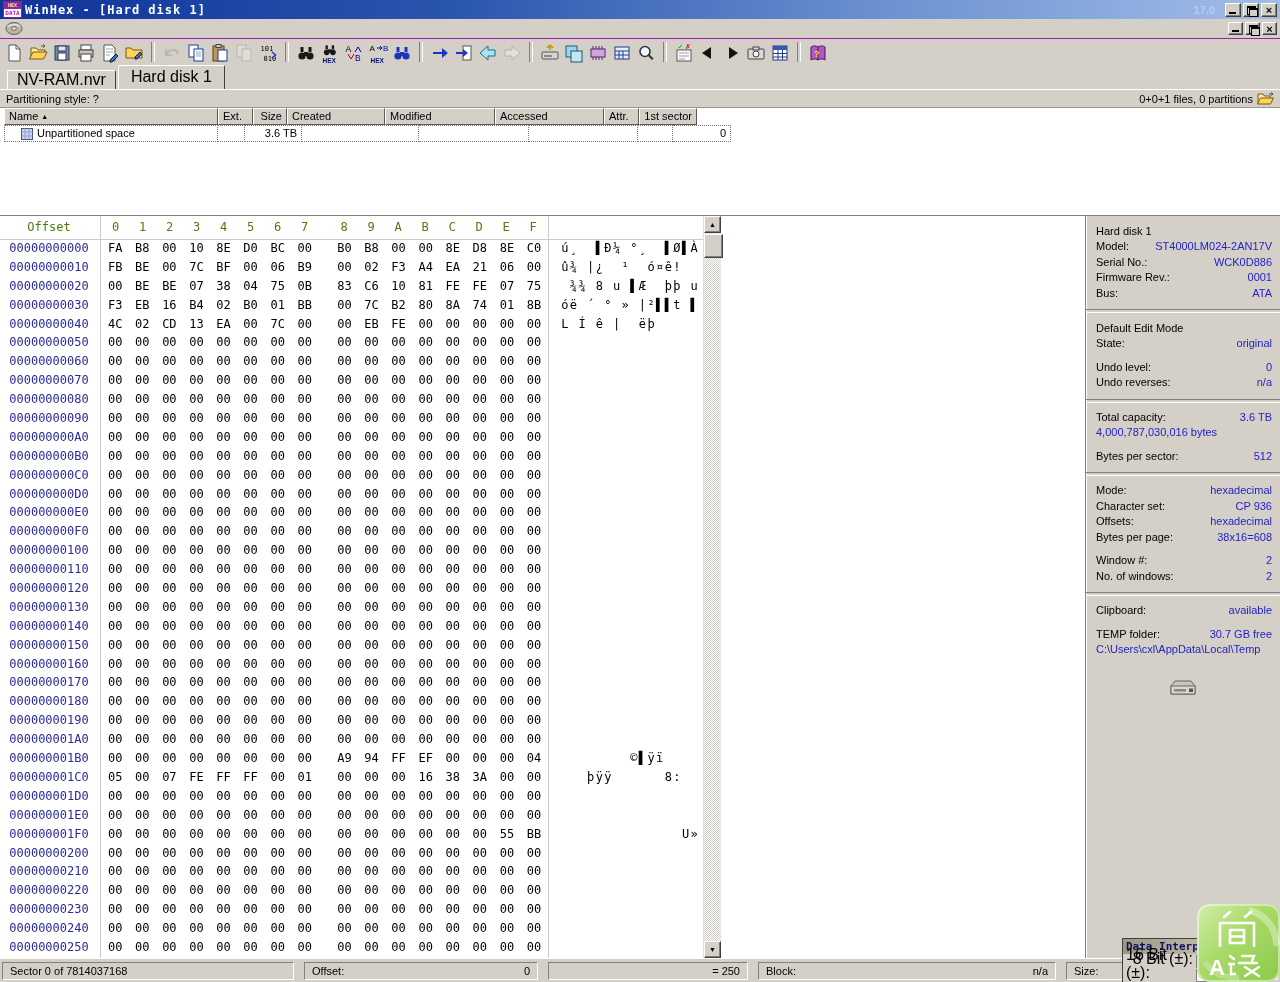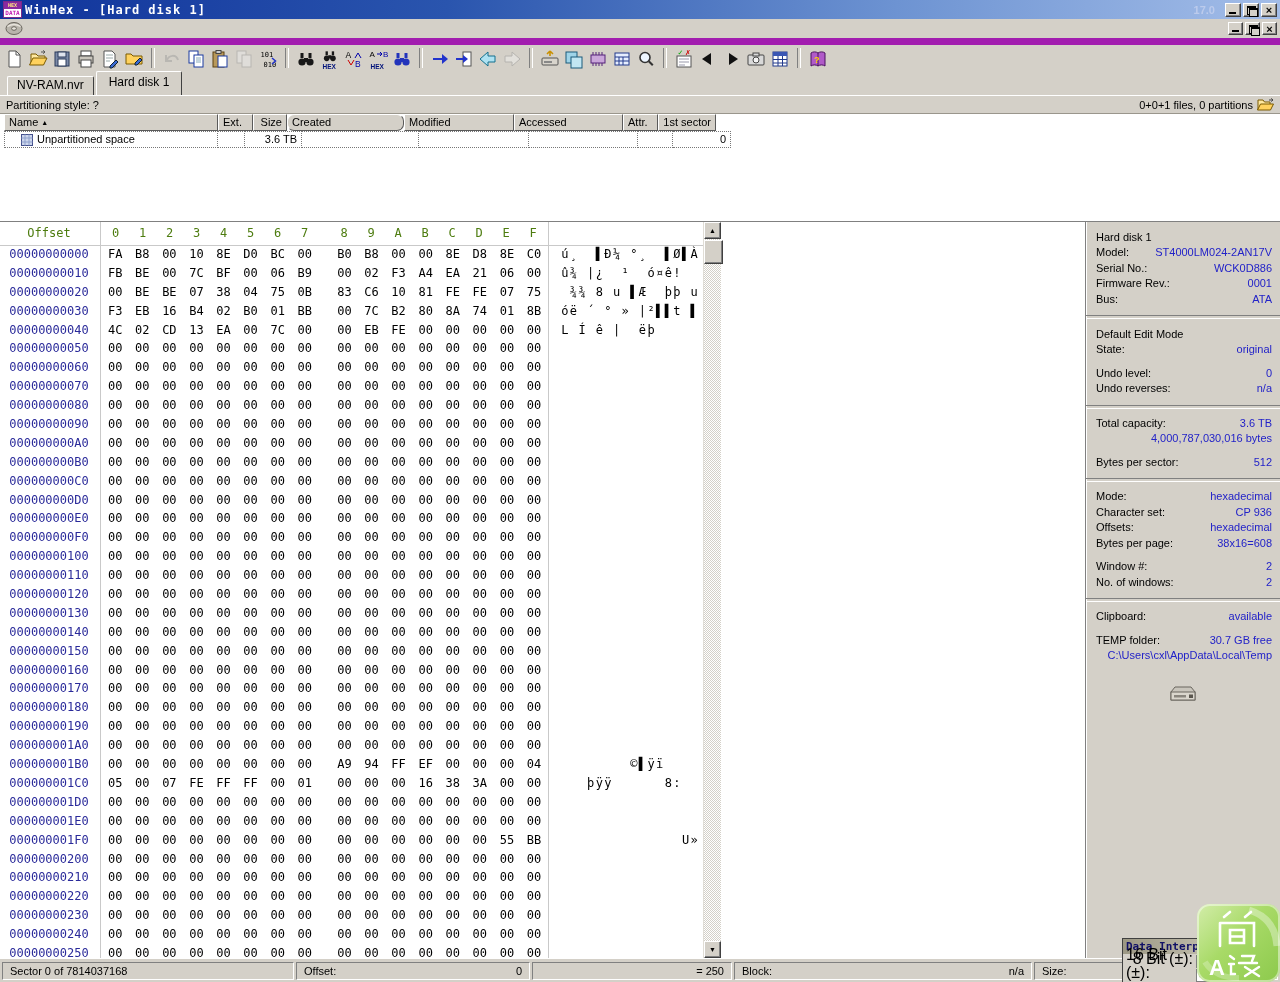--- a/index.html
+++ b/index.html
@@ -24,31 +24,31 @@
   .gl-x{position:absolute;inset:0;font:bold 11px "Liberation Sans";line-height:12px;text-align:center;color:#000}
 
   
   .menubar{height:19px;flex:0 0 19px;display:flex;align-items:center;padding:0 3px;
            font:12px "DejaVu Sans Mono",monospace}
   .sysicon{margin:0 4px 0 2px}
   .mi{padding:1px 8px;white-space:nowrap}
   .menu-right{margin-left:auto;display:flex}
 
   
-  .toolbar{height:26px;flex:0 0 26px;display:flex;align-items:center;padding-left:2px;border-top:7px solid #a21caf}
+  .toolbar{height:26px;flex:0 0 26px;display:flex;align-items:center;padding-left:2px;border-top:1px solid #a21caf}
   .tbtn{width:24px;height:23px;background:transparent;border:1px solid transparent;padding:1px;margin:0;cursor:default}
   .tbtn svg{width:20px;height:20px;display:block}
   .tbtn.disabled{opacity:.45;filter:grayscale(1)}
   .tsep{width:2px;height:20px;border-left:1px solid #808080;border-right:1px solid #fff;margin:0 5px}
 
   
   .tabbar{height:24px;flex:0 0 24px;display:flex;align-items:flex-end;padding-left:7px}
   .tab{height:18px;line-height:17px;padding:0 9px;background:#d4d0c8;margin-right:2px;white-space:nowrap;
        border:1px solid #404040;border-bottom:none;border-left-color:#fff;border-top-color:#fff;
-       border-top-left-radius:2px;border-top-right-radius:2px;font-size:12px}
+       border-top-left-radius:2px;border-top-right-radius:2px;font-size:16px}
   .tab.active{height:23px;line-height:21px;padding:0 12px;z-index:2}
 
   
   .infobar{height:17px;flex:0 0 17px;display:flex;align-items:center;padding:0 6px;border-top:1px solid #fff}
   .infobar .right{margin-left:auto;display:flex;align-items:center;gap:4px}
 
   
   .dirb{height:107px;flex:0 0 107px;background:#fff;border-top:1px solid #9a968c;position:relative;overflow:hidden}
   .thead{display:flex;margin-left:4px}
   .th{box-sizing:border-box;height:17px;line-height:15px;padding:0 4px;background:#d4d0c8;white-space:nowrap;overflow:hidden;
@@ -87,25 +87,25 @@
   
   .rpanel{position:absolute;left:1085px;right:0;top:0;bottom:0;background:#d4d0c8;
           border-left:1px solid #808080;box-shadow:inset 1px 0 0 #fff;
           font:11px "Liberation Sans",sans-serif;overflow:hidden}
   .sec{padding:7px 8px 8px 10px}
   .psep{height:2px;border-top:1px solid #808080;border-bottom:1px solid #fff}
   .prow{display:flex;height:15.5px;line-height:15.5px}
   .prow .pv{margin-left:auto;color:#2222c8;white-space:nowrap}
   .ph{height:16px;line-height:16px}
   .pgap{height:8px}
-  .pline{text-align:right;color:#2222c8;height:15.5px;line-height:15.5px;white-space:nowrap}
+  .pline{text-align:left;color:#2222c8;height:15.5px;line-height:15.5px;white-space:nowrap}
   .drivewrap{display:flex;justify-content:center;padding:12px 0}
 
   
-  .statusbar{height:24px;flex:0 0 24px;display:flex;gap:2px;align-items:flex-start;padding:3px 2px 0 2px;
+  .statusbar{height:24px;flex:0 0 24px;display:flex;gap:10px;align-items:flex-start;padding:3px 2px 0 2px;
              box-sizing:border-box;border-top:1px solid #fff;background:#d4d0c8}
   .scell{box-sizing:border-box;height:18px;line-height:16px;border:1px solid;border-color:#808080 #fff #fff #808080;
          padding:0 7px;display:flex;overflow:hidden;white-space:nowrap}
   .scell .sval{margin-left:auto}
 
   
   .di{position:absolute;left:1122px;top:938px;width:118px;height:44px;background:#d4d0c8;
       border:1px solid #404040;box-shadow:1px 1px 0 #404040;overflow:hidden;z-index:5}
   .dititle{height:15px;background:linear-gradient(90deg,#9c9884,#cdc9ba);color:#101066;
            font:bold 11px "DejaVu Sans Mono",monospace;line-height:15px;padding:0 3px;white-space:nowrap;overflow:hidden}
@@ -394,21 +394,21 @@
         <path d="M12 2h4M16 2l-1.7-1.6M16 2l-1.7 1.6" stroke="#444" fill="none"></path>
       </svg>
     </span>
   </div>
 
   <div class="dirb">
     <div class="thead" id="thead">
         <div class="th" style="width: 214px;">Name<span class="sort">▲</span></div>
         <div class="th" style="width: 35px;">Ext.</div>
         <div class="th" style="width: 34px; text-align: right;">Size</div>
-        <div class="th" style="width: 117px; border-radius: 7px;">Created</div>
+        <div class="th" style="width: 98px;">Created</div>
         <div class="th" style="width: 110px;">Modified</div>
         <div class="th" style="width: 109px;">Accessed</div>
         <div class="th" style="width: 35px;">Attr.</div>
         <div class="th" style="width: 58px; text-align: right;">1st sector</div>
       </div>
     <div class="trow" id="trow">
         <div class="td" style="width: 214px; box-sizing: border-box;">
           <svg width="12" height="12" viewBox="0 0 12 12">
             <rect x="0.5" y="0.5" width="11" height="11" fill="#cdd6ec" stroke="#44508c"></rect>
             <path d="M0.5 4h11M0.5 8h11M4 0.5v11M8 0.5v11" stroke="#8ea0cc"></path>

